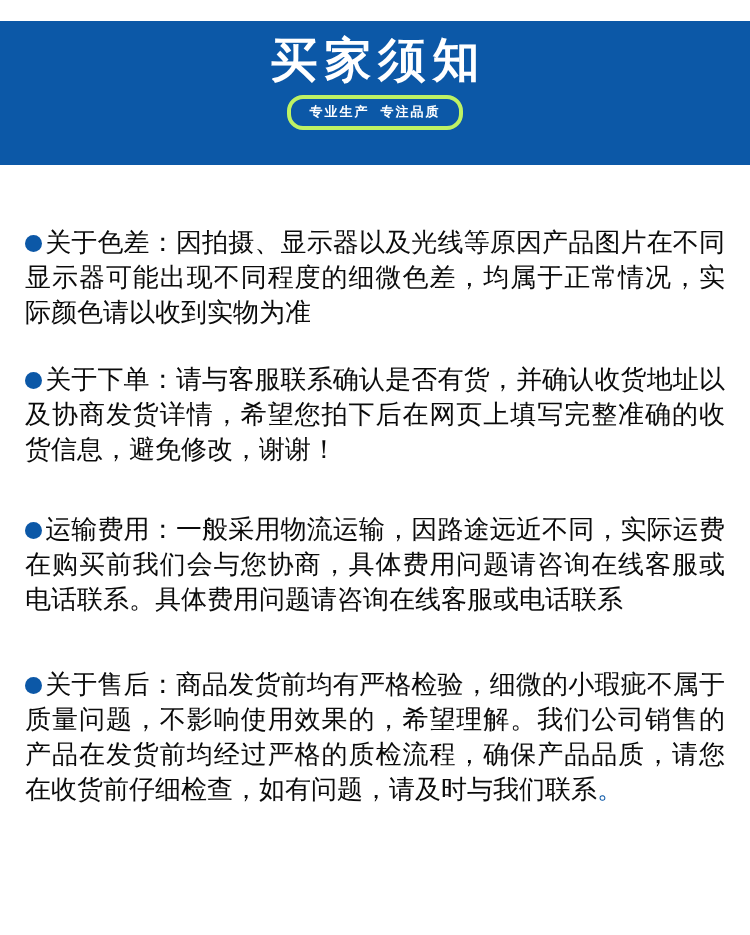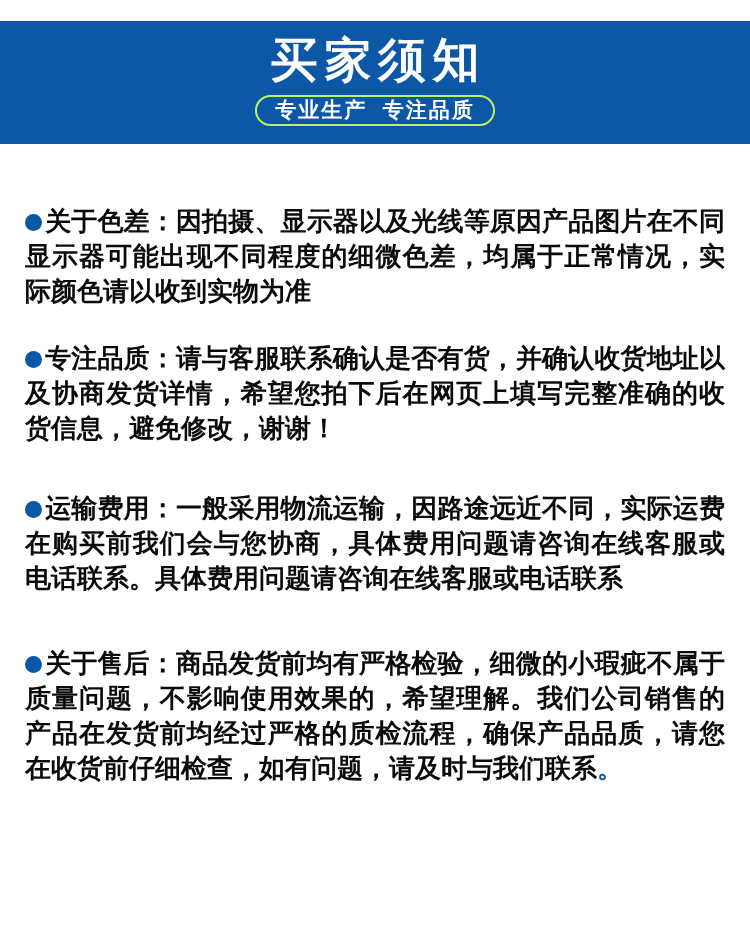--- a/index.html
+++ b/index.html
@@ -10,56 +10,56 @@
   .page {
     position: relative;
     width: 750px;
     height: 935px;
     background: #ffffff;
     overflow: hidden;
   }
   
   .banner {
     margin-top: 21px;
-    height: 123px;
+    height: 144px;
     background: #0C58A7;
     text-align: center;
     color: #ffffff;
     box-sizing: border-box;
     padding-top: 12px;
   }
   .banner-title {
     font-size: 47px;
     line-height: 54px;
     font-weight: 700;
     letter-spacing: 7px;
     padding-left: 7px; 
     white-space: pre;
   }
   .banner-badge {
     display: inline-block;
     margin-top: 8px;
-    border: 2px solid #bef264;
+    border: 4px solid #bef264;
     border-radius: 16px;
     padding: 3px 18px 4px 18px;
-    font-size: 21px;
+    font-size: 13px;
     line-height: 20px;
     font-weight: 700;
     letter-spacing: 2px;
     white-space: pre;
   }
   
   .content {
     padding: 0 25px;
   }
   .section {
     margin: 0;
     font-size: 26px;
     line-height: 35px;
-    font-weight: 700;
+    font-weight: 400;
     color: #0b0b0b;
     text-align: justify;
     text-align-last: left;
   }
   .s1 { margin-top: 60px; }
   .s2 { margin-top: 32px; }
   .s3 { margin-top: 25px; }
   .s4 { margin-top: 45px; }
   .s5 { margin-top: 50px; }
   .bullet {
@@ -82,21 +82,21 @@
     <div class="banner-title">买家须知</div>
     <div>
       <span class="banner-badge">专业生产  专注品质</span>
     </div>
   </div>
 
   <div class="content">
 
     <p class="section s1"><span class="bullet"></span><span>关于色差</span><span>：</span><span>因拍摄、显示器以及光线等原因产品图片在不同显示器可能出现不同程度的细微色差，均属于正常情况，实际颜色请以收到实物为准</span><span class="suffix"></span></p>
 
-    <p class="section s2"><span class="bullet"></span><span>专注品质</span><span>：</span><span>请与客服联系确认是否有货，并确认收货地址以及协商发货详情，希望您拍下后在网页上填写完整准确的收货信息，避免修改，谢谢！</span><span class="suffix"></span></p>
+    <p class="section s2"><span class="bullet"></span><span>关于下单</span><span>：</span><span>请与客服联系确认是否有货，并确认收货地址以及协商发货详情，希望您拍下后在网页上填写完整准确的收货信息，避免修改，谢谢！</span><span class="suffix"></span></p>
 
 
     <p class="section s4"><span class="bullet"></span><span>运输费用</span><span>：</span><span>一般采用物流运输，因路途远近不同，实际运费在购买前我们会与您协商，具体费用问题请咨询在线客服或电话联系。具体费用问题请咨询在线客服或电话联系</span><span class="suffix"></span></p>
 
     <p class="section s5"><span class="bullet"></span><span>关于售后</span><span>：</span><span>商品发货前均有严格检验，细微的小瑕疵不属于质量问题，不影响使用效果的，希望理解。我们公司销售的产品在发货前均经过严格的质检流程，确保产品品质，请您在收货前仔细检查，如有问题，请及时与我们联系</span><span class="suffix">。</span></p>
 
   </div>
 
 </div>
 

